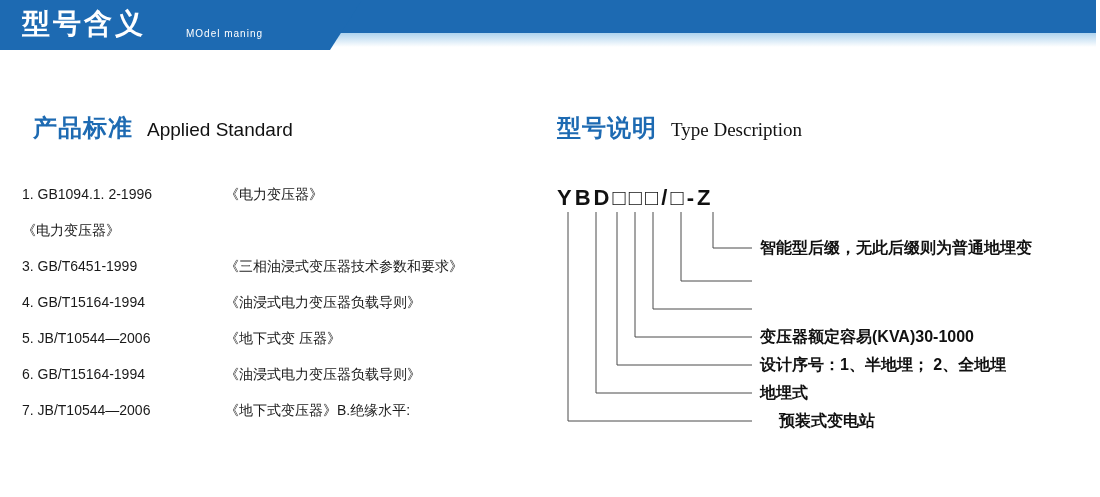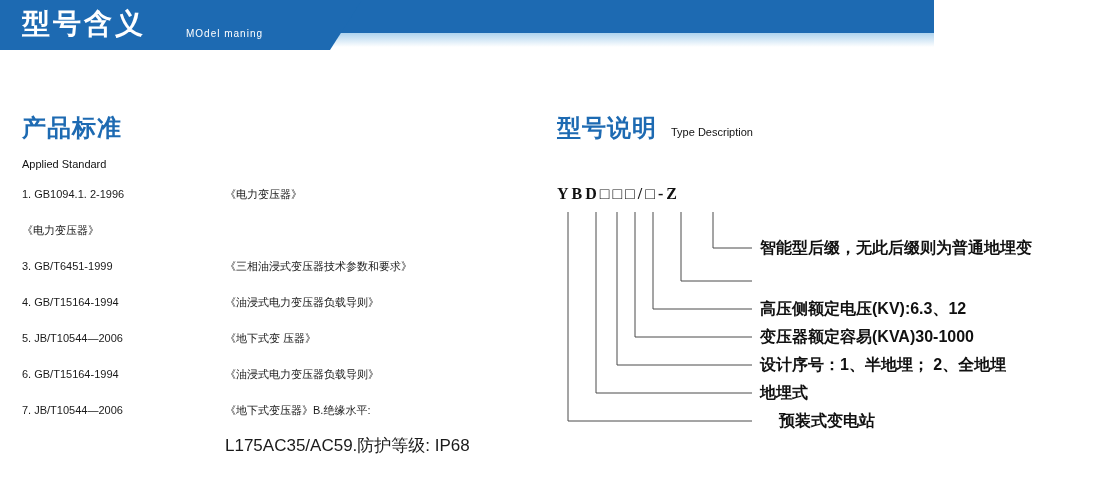--- a/index.html
+++ b/index.html
@@ -5,49 +5,49 @@
   :root{
     --accent:#1d6ab2;
     --line:#4a4a4a;
   }
   *{margin:0;padding:0;box-sizing:border-box;}
   html,body{width:1100px;height:497px;background:#fff;overflow:hidden;
     font-family:"Liberation Sans","DejaVu Sans",sans-serif;color:#1a1a1a;}
   body{position:relative;}
 
   
-  .header{position:absolute;top:0;left:0;width:934px;height:54px;}
+  .header{position:absolute;top:0;left:0;width:1096px;height:54px;}
   .header-bar{position:absolute;top:0;left:0;right:0;height:33px;background:var(--accent);}
   .header-strip{position:absolute;top:33px;left:0;right:0;height:14px;
     background:linear-gradient(180deg,#aed3ee 0%,#ffffff 100%);}
   .header-tab{position:absolute;top:0;left:0;width:362px;height:50px;background:var(--accent);
     clip-path:polygon(0 0,100% 0,calc(100% - 32px) 100%,0 100%);}
   .header-title{position:absolute;left:22px;top:5px;font-size:28px;font-weight:bold;
     color:#fff;letter-spacing:3px;white-space:nowrap;}
   .header-subtitle{position:absolute;left:186px;top:28px;font-size:10px;color:#fff;
     letter-spacing:1px;white-space:nowrap;}
 
   
   .section-head{position:absolute;display:flex;align-items:baseline;gap:14px;white-space:nowrap;}
   .section-head .cn{font-size:24px;font-weight:bold;color:var(--accent);letter-spacing:1px;}
-  .section-head .en{font-size:11px;color:#111;}
-  #head-left{left:22px;top:112px;flex-direction:column;}
-  #head-right{left:557px;top:112px;}
+  .section-head .en{font-size:19px;color:#111;}
+  #head-left{left:33px;top:112px;}
+  #head-right{left:557px;top:112px;font-family:Liberation Serif, serif;}
 
   
   .standards{position:absolute;left:22px;top:176px;width:520px;}
-  .standard-row{display:flex;height:36px;line-height:36px;font-size:11px;white-space:nowrap;}
+  .standard-row{display:flex;height:36px;line-height:36px;font-size:14px;white-space:nowrap;}
   .standard-code{width:203px;flex:0 0 203px;}
   .standard-desc{flex:1;}
   .standards-footnote{height:36px;line-height:36px;font-size:17px;margin-left:203px;white-space:nowrap;}
 
   
   .diagram{position:absolute;left:545px;top:185px;width:555px;height:305px;}
-  .model-code{position:absolute;left:12px;top:0;font-size:16px;font-weight:bold;
-    letter-spacing:3px;color:#111;white-space:nowrap;font-family:Liberation Serif, serif;}
+  .model-code{position:absolute;left:12px;top:0;font-size:22px;font-weight:bold;
+    letter-spacing:3px;color:#111;white-space:nowrap;}
   .diagram svg{position:absolute;left:0;top:0;}
   .model-label{position:absolute;left:215px;height:22px;line-height:22px;
     font-size:16px;font-weight:bold;color:#111;white-space:nowrap;}
   #mlabel-0{top:52px;}
   #mlabel-1{top:85px;}
   #mlabel-2{top:113px;}
   #mlabel-3{top:141px;text-align:center;}
   #mlabel-4{top:169px;}
   #mlabel-5{top:197px;}
   #mlabel-6{top:225px;margin-left:19px;}
@@ -93,37 +93,35 @@
     <span class="standard-desc">《地下式变 压器》</span>
   </div>
   <div class="standard-row">
     <span class="standard-code">6. GB/T15164-1994</span>
     <span class="standard-desc">《油浸式电力变压器负载导则》</span>
   </div>
   <div class="standard-row">
     <span class="standard-code">7. JB/T10544—2006</span>
     <span class="standard-desc">《地下式变压器》B.绝缘水平:</span>
   </div>
-  <div class="standards-footnote">L175AC35/AC59.防护等级: IP68</div>
 </div>
 
 <div class="diagram">
   <div class="model-code">YBD□□□/□-Z</div>
 
   <svg width="555" height="305" viewBox="0 0 555 305">
     <g fill="none" stroke="#4a4a4a" stroke-width="1">
       <polyline points="168,27 168,63 207,63"></polyline>
       <polyline points="136,27 136,96 207,96"></polyline>
       <polyline points="108,27 108,124 207,124"></polyline>
       <polyline points="90,27 90,152 207,152"></polyline>
       <polyline points="72,27 72,180 207,180"></polyline>
       <polyline points="51,27 51,208 207,208"></polyline>
       <polyline points="23,27 23,236 207,236"></polyline>
     </g>
   </svg>
 
   <div class="model-label" id="mlabel-0">智能型后缀，无此后缀则为普通地埋变</div>
-  <div class="model-label" id="mlabel-2">高压侧额定电压(KV):6.3、12</div>
   <div class="model-label" id="mlabel-3">变压器额定容易(KVA)30-1000</div>
   <div class="model-label" id="mlabel-4">设计序号：1、半地埋； 2、全地埋</div>
   <div class="model-label" id="mlabel-5">地埋式</div>
   <div class="model-label" id="mlabel-6">预装式变电站</div>
 </div>
 
 </body></html>

